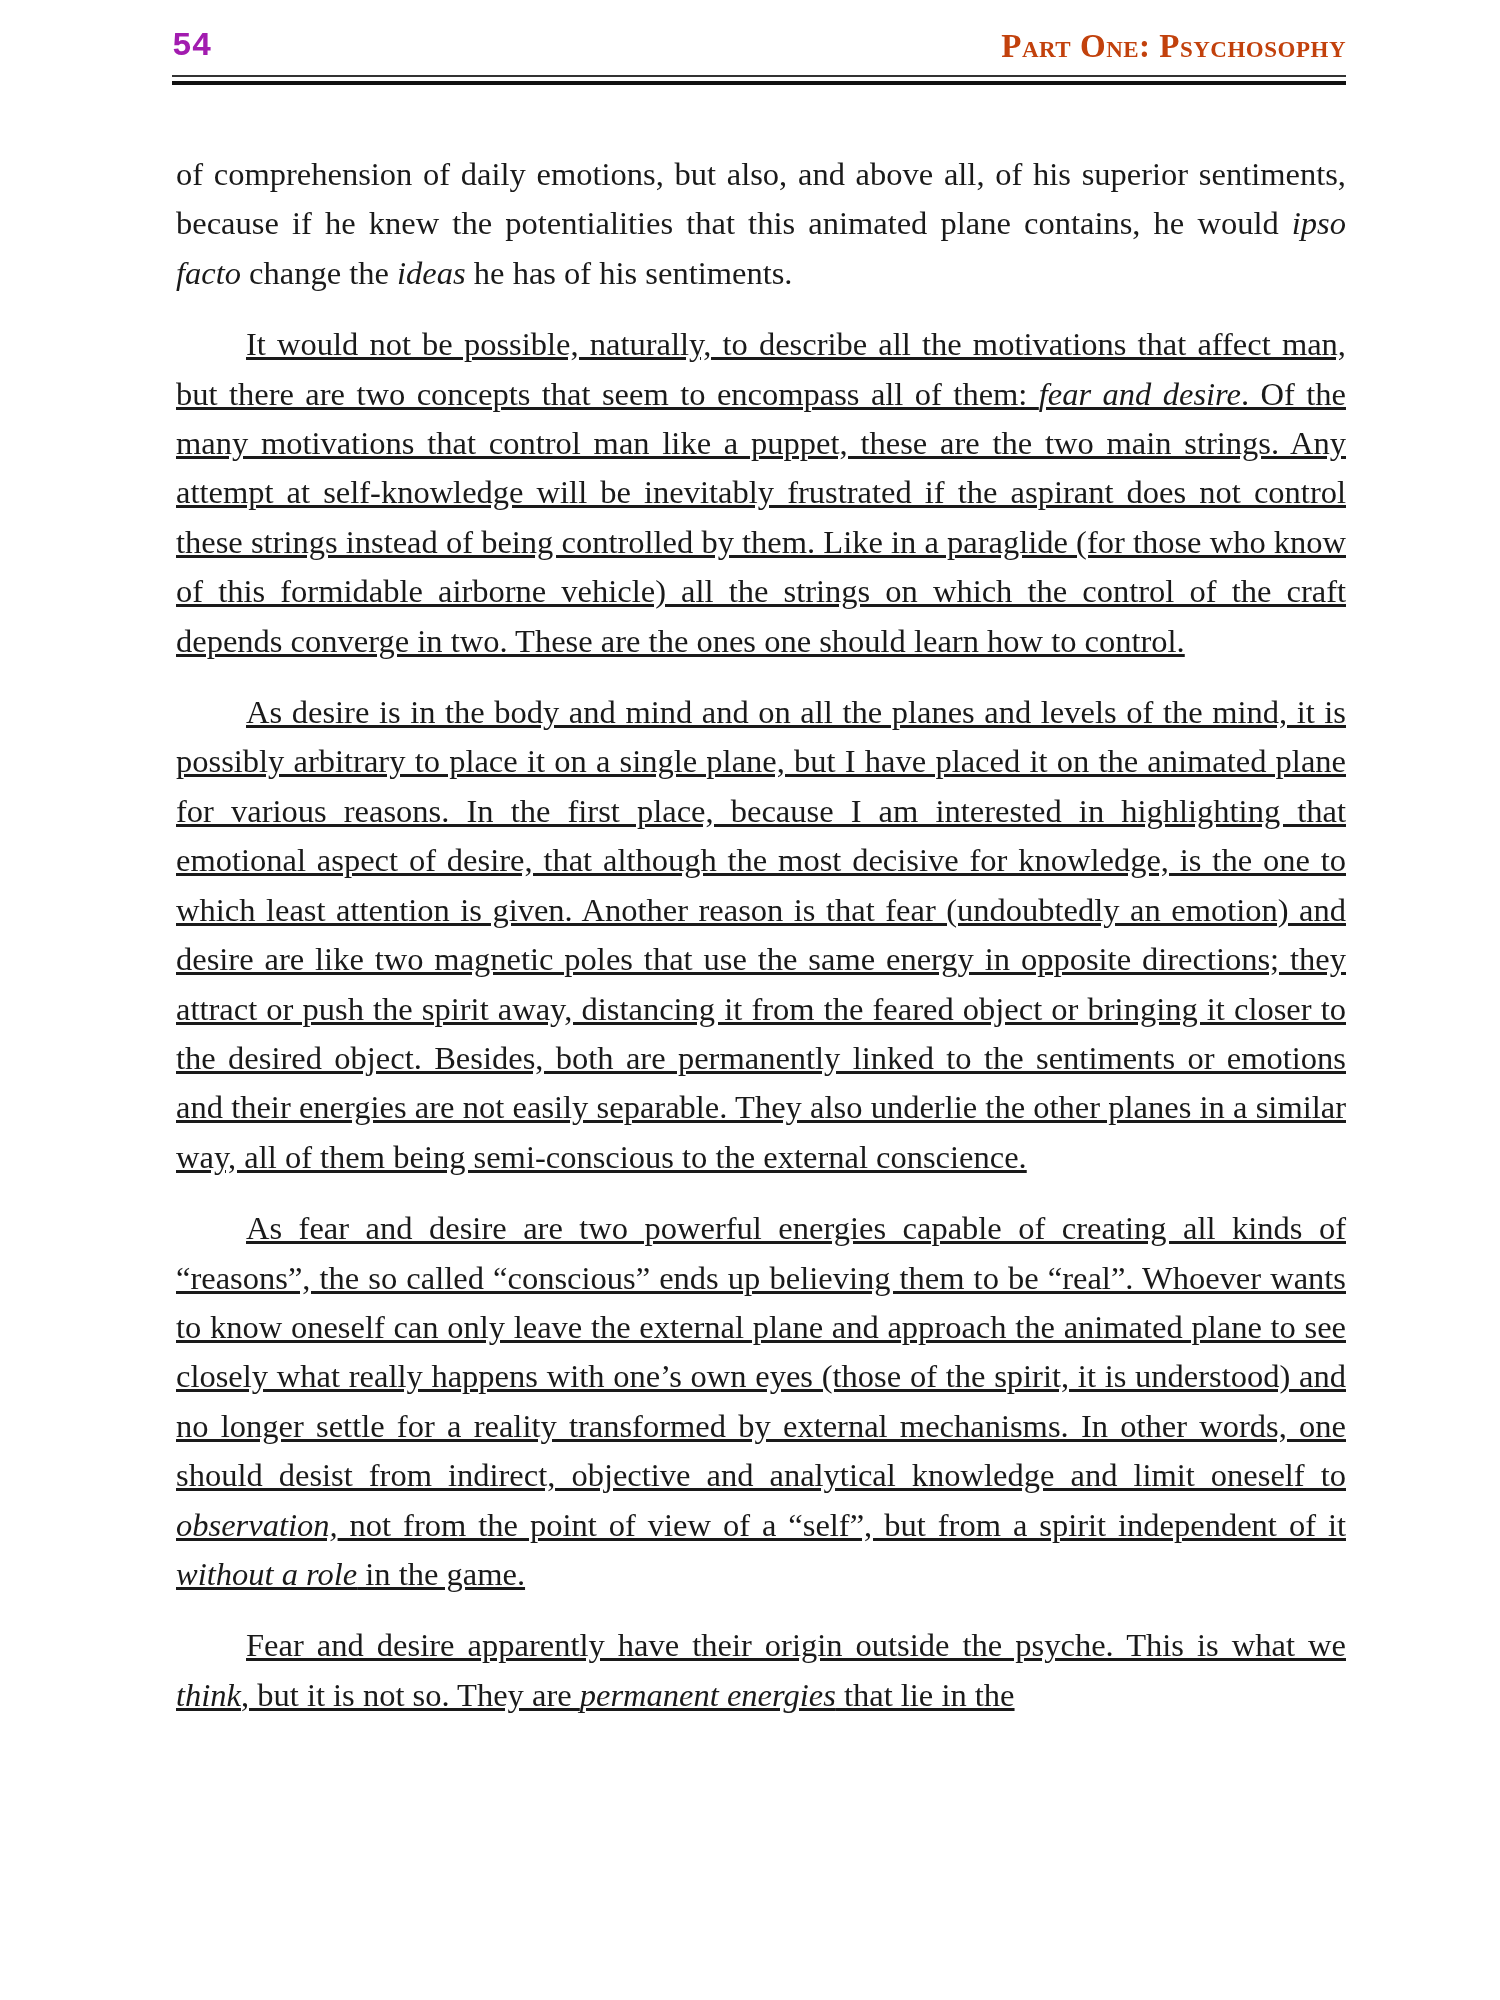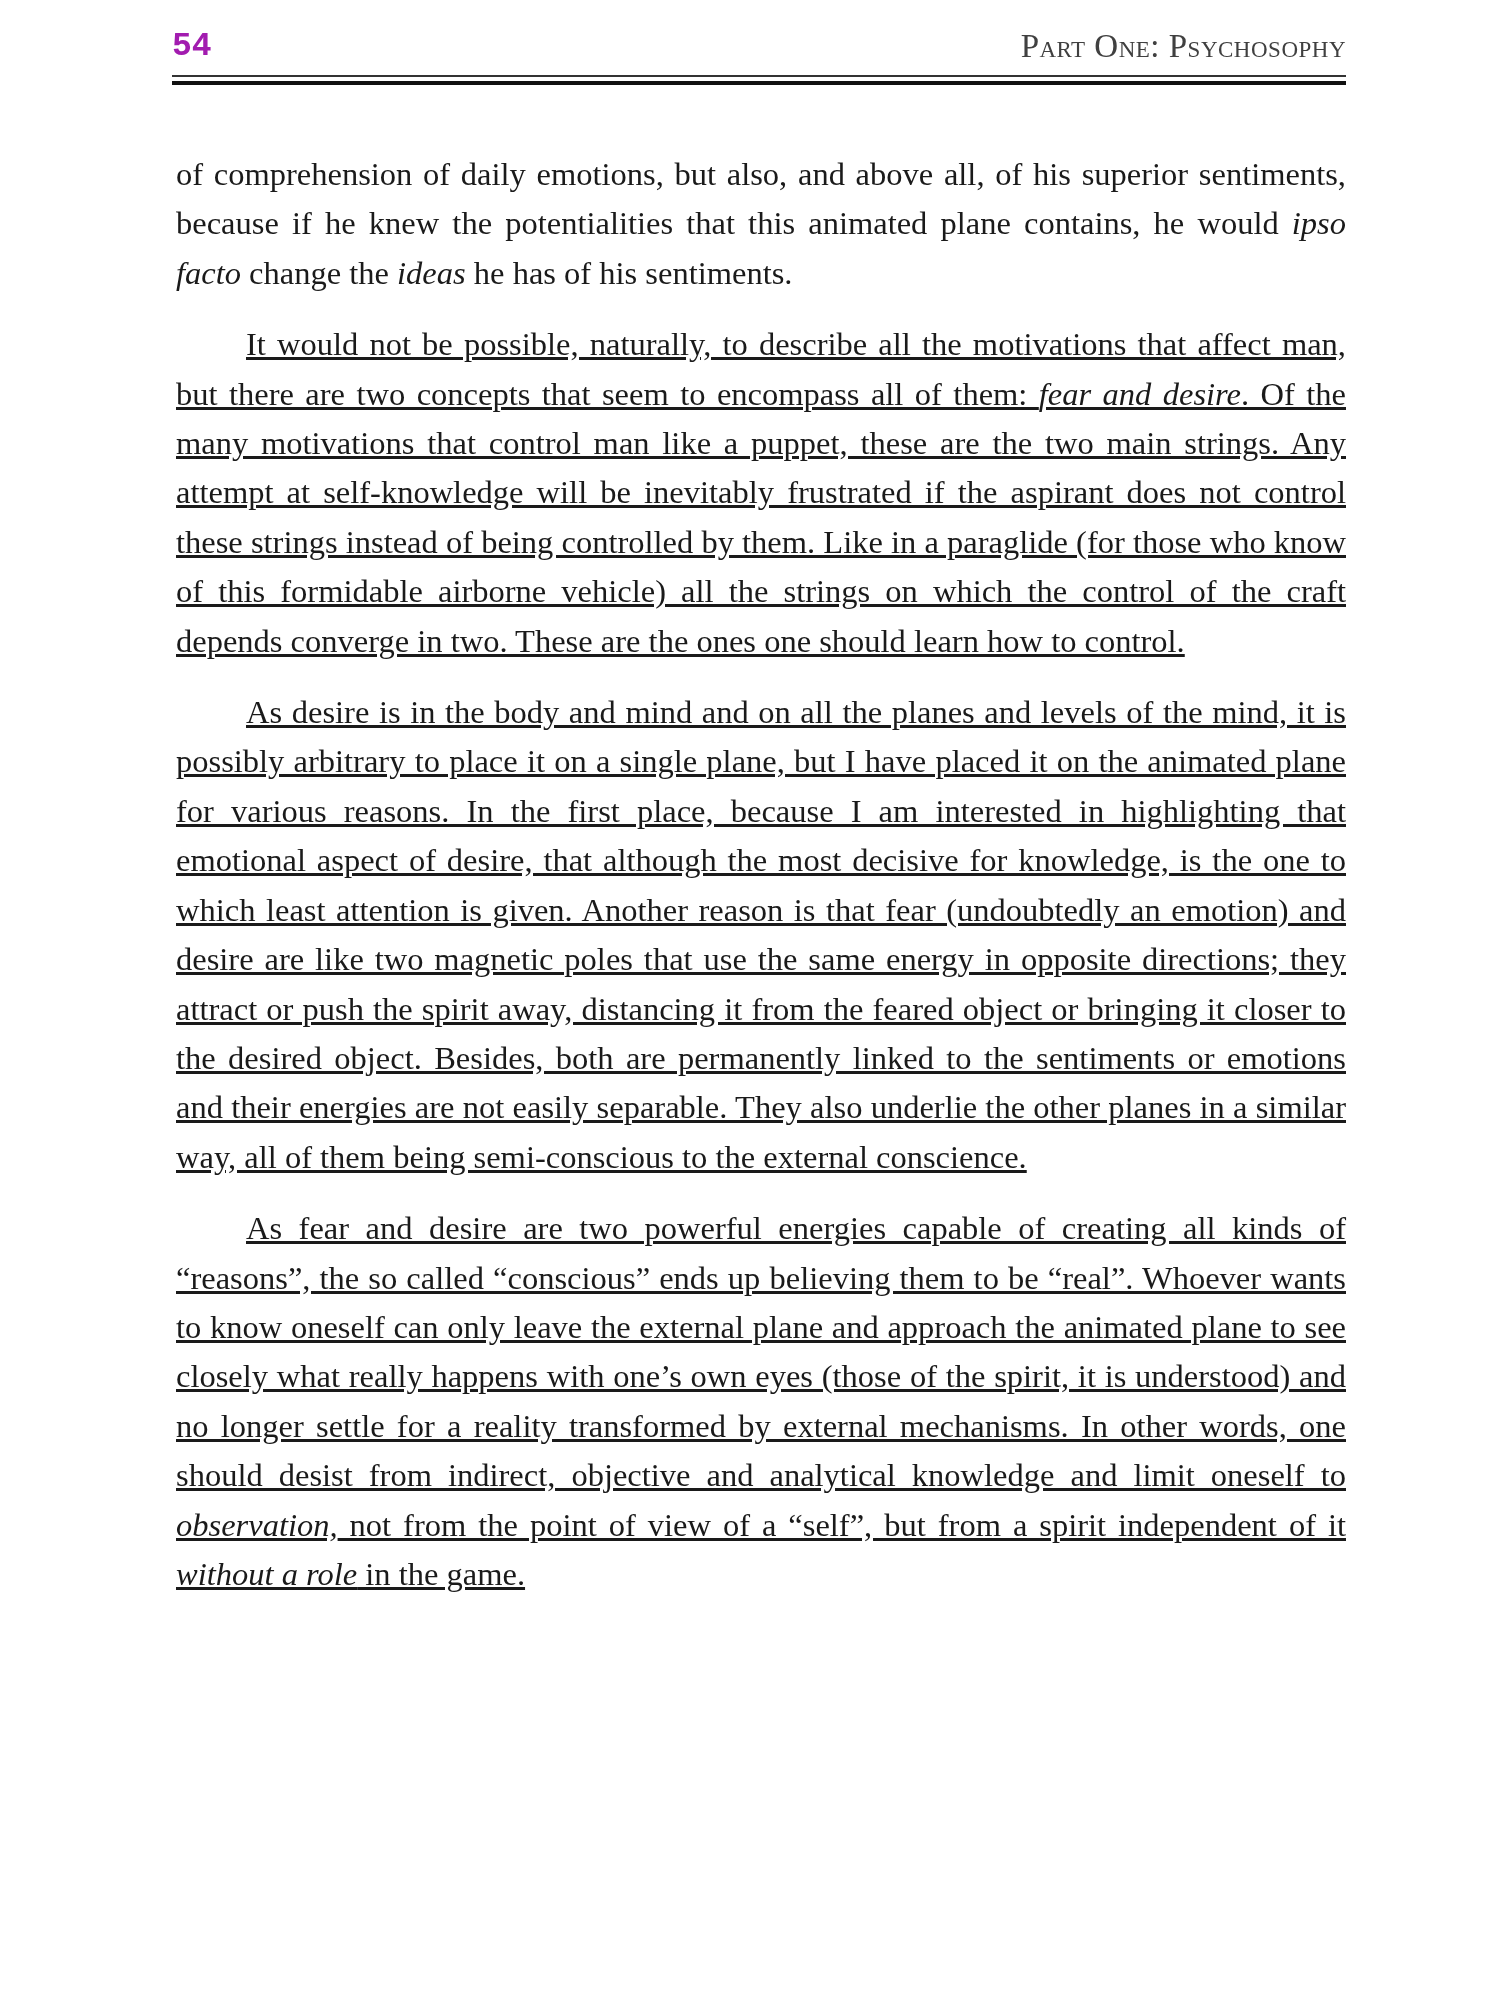--- a/index.html
+++ b/index.html
@@ -32,25 +32,25 @@
       font-family: Liberation Mono, monospace;
       font-weight: bold;
       font-size: 33px;
       color: #a21caf;
     }
     .part-title {
       position: absolute;
       right: 0;
       top: 4px;
       font-family: "Liberation Serif", serif;
-      font-weight: normal;
+      font-weight: bold;
       font-size: 33px;
       font-variant: small-caps;
       letter-spacing: 0.5px;
-      color: #404040;
+      color: #c2410c;
     }
     .rule-thin {
       position: absolute;
       left: 0;
       top: 51px;
       width: 100%;
       height: 2px;
       background: #333;
     }
     .rule-thick {
@@ -90,14 +90,15 @@
     <span class="part-title">Part One: Psychosophy</span>
     <div class="rule-thin"></div>
     <div class="rule-thick"></div>
   </div>
 
   <div class="body-text">
     <p><span>of comprehension of daily emotions, but also, and above all, of his superior sentiments, because if he knew the potentialities that this animated plane contains, he would </span><em>ipso facto</em><span> change the </span><em>ideas</em><span> he has of his sentiments.</span></p>
     <p class="indent"><span>It would not be possible, naturally, to describe all the motivations that affect man, but there are two concepts that seem to encompass all of them: </span><em>fear and desire</em><span>. Of the many motivations that control man like a puppet, these are the two main strings. Any attempt at self-knowledge will be inevitably frustrated if the aspirant does not control these strings instead of being controlled by them. Like in a paraglide (for those who know of this formidable airborne vehicle) all the strings on which the control of the craft depends converge in two. These are the ones one should learn how to control.</span></p>
     <p class="indent"><span>As desire is in the body and mind and on all the planes and levels of the mind, it is possibly arbitrary to place it on a single plane, but I have placed it on the animated plane for various reasons. In the first place, because I am interested in highlighting that emotional aspect of desire, that although the most decisive for knowledge, is the one to which least attention is given. Another reason is that fear (undoubtedly an emotion) and desire are like two magnetic poles that use the same energy in opposite directions; they attract or push the spirit away, distancing it from the feared object or bringing it closer to the desired object. Besides, both are permanently linked to the sentiments or emotions and their energies are not easily separable. They also underlie the other planes in a similar way, all of them being semi-conscious to the external conscience.</span></p>
     <p class="indent"><span>As fear and desire are two powerful energies capable of creating all kinds of “reasons”, the so called “conscious” ends up believing them to be “real”. Whoever wants to know oneself can only leave the external plane and approach the animated plane to see closely what really happens with one’s own eyes (those of the spirit, it is understood) and no longer settle for a reality transformed by external mechanisms. In other words, one should desist from indirect, objective and analytical knowledge and limit oneself to </span><em>observation,</em><span> not from the point of view of a “self”, but from a spirit independent of it </span><em>without a role</em><span> in the game.</span></p>
+    <p class="indent"><span>Fear and desire apparently have their origin outside the psyche. This is what we </span><em>think</em><span>, but it is not so. They are </span><em>permanent energies</em><span> that lie in the</span></p>
   </div>
 </div>
 
 </body></html>

